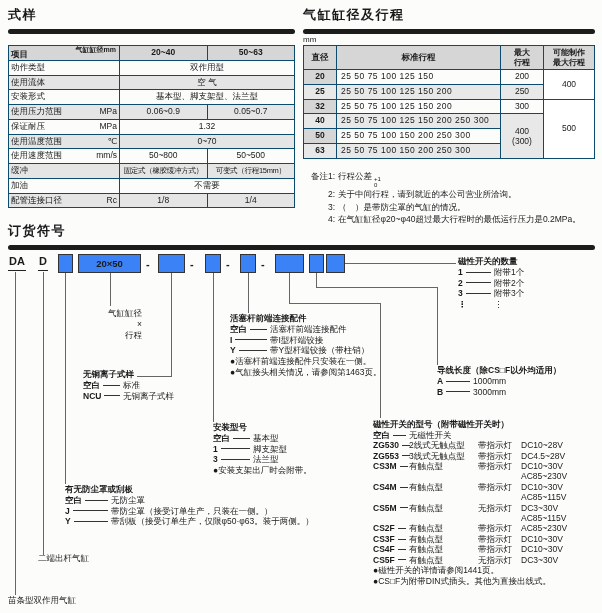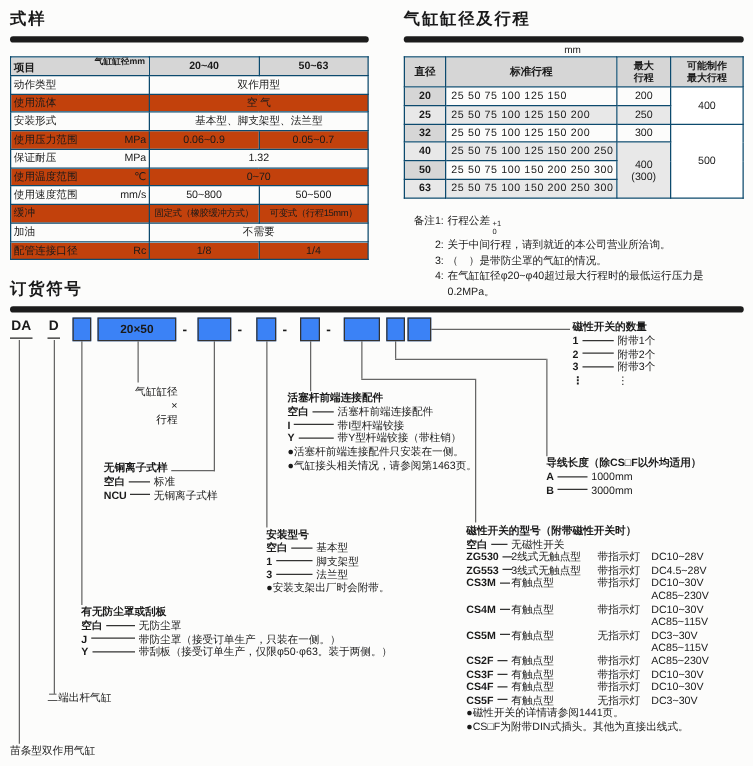--- a/index.html
+++ b/index.html
@@ -1,35 +1,35 @@
 <!DOCTYPE html>
 <html style="--bar: #1c1c1c; --table-header: #d6d6d6; --row-shade: #e8e8e8;"><head>
 <meta charset="utf-8">
 <style>
   *{margin:0;padding:0;box-sizing:border-box}
   html,body{width:602px;height:613px}
   body{background:#fcfcfb;font-family:"Liberation Sans","DejaVu Sans",sans-serif;color:#1a1a1a;overflow:hidden}
-  .top{display:flex;height:218px;padding:6px 7px 0 8px;gap:28px}
+  .top{display:flex;height:218px;padding:6px 7px 0 8px;gap:8px}
   .col-l{flex:0 0 287px}
   .col-r{flex:1;min-width:0}
   .sec-title{font-size:13px;font-weight:bold;letter-spacing:1.5px}
   .bar{height:5px;background:#1c1c1c;border-radius:3px;margin-top:5px}
   table{border-collapse:collapse;width:100%;font-size:8.5px;table-layout:fixed}
   td,th{border:1px solid #0c4a6e;padding:2px 2px;line-height:1.15;text-align:center;white-space:nowrap;overflow:hidden}
   .spec{margin-top:11px;border:1.5px solid #222}
   .spec tr{height:10.5px}
   .spec tr.hd{height:14px}
   .spec th{background:#d6d6d6;font-weight:bold}
-  .spec tr.shade td{background:#c2410c}
+  .spec tr.shade td{background:#e5e5e5}
   .labcell{display:flex;justify-content:space-between;align-items:center;text-align:right}
   .fit{font-size:7.5px;letter-spacing:-0.3px}
   .diag{position:relative;background:linear-gradient(to bottom right,transparent 47%,#555 49%,#555 51%,transparent 53%),#d6d6d6}
   .diag .bl{position:absolute;left:2px;bottom:0;font-size:8.5px}
   .diag .tr{position:absolute;right:3px;top:0;font-size:7px}
-  .unit{text-align:center;font-size:8px;margin:1px 2px 1px 0}
+  .unit{text-align:left;font-size:8px;margin:1px 2px 1px 0}
   .stroke{border:1.5px solid #222}
   .stroke tr{height:12.5px}
   .stroke tr.hd{height:24px}
   .stroke th{background:#d6d6d6}
   .stroke tr.shade td,.stroke tr.shade th.dia{background:#e8e8e8}
   .stroke td.strokes{text-align:left;padding-left:4px;letter-spacing:0.5px}
   .stroke td.spancell{background:#fff}
   .h2l{display:block;line-height:1.2;font-size:8px}
   .notes{margin-top:11px;font-size:8.5px;line-height:1.5}
   .note{display:flex}
@@ -173,21 +173,21 @@
   </div>
 
   <div class="col-r">
     <div class="sec-title">气缸缸径及行程</div>
     <div class="bar"></div>
     <div class="unit">mm</div>
     <table class="stroke">
       <tbody>
           <tr class="hd">
         <th style="width:33px">直径</th>
-        <th style="width:137px">标准行程</th>
+        <th style="width:164px">标准行程</th>
         <th style="width:43px">
               <span class="h2l">最大</span>
               <span class="h2l">行程</span>
             </th>
         <th>
               <span class="h2l">可能制作</span>
               <span class="h2l">最大行程</span>
             </th>
       </tr>
       <tr>

